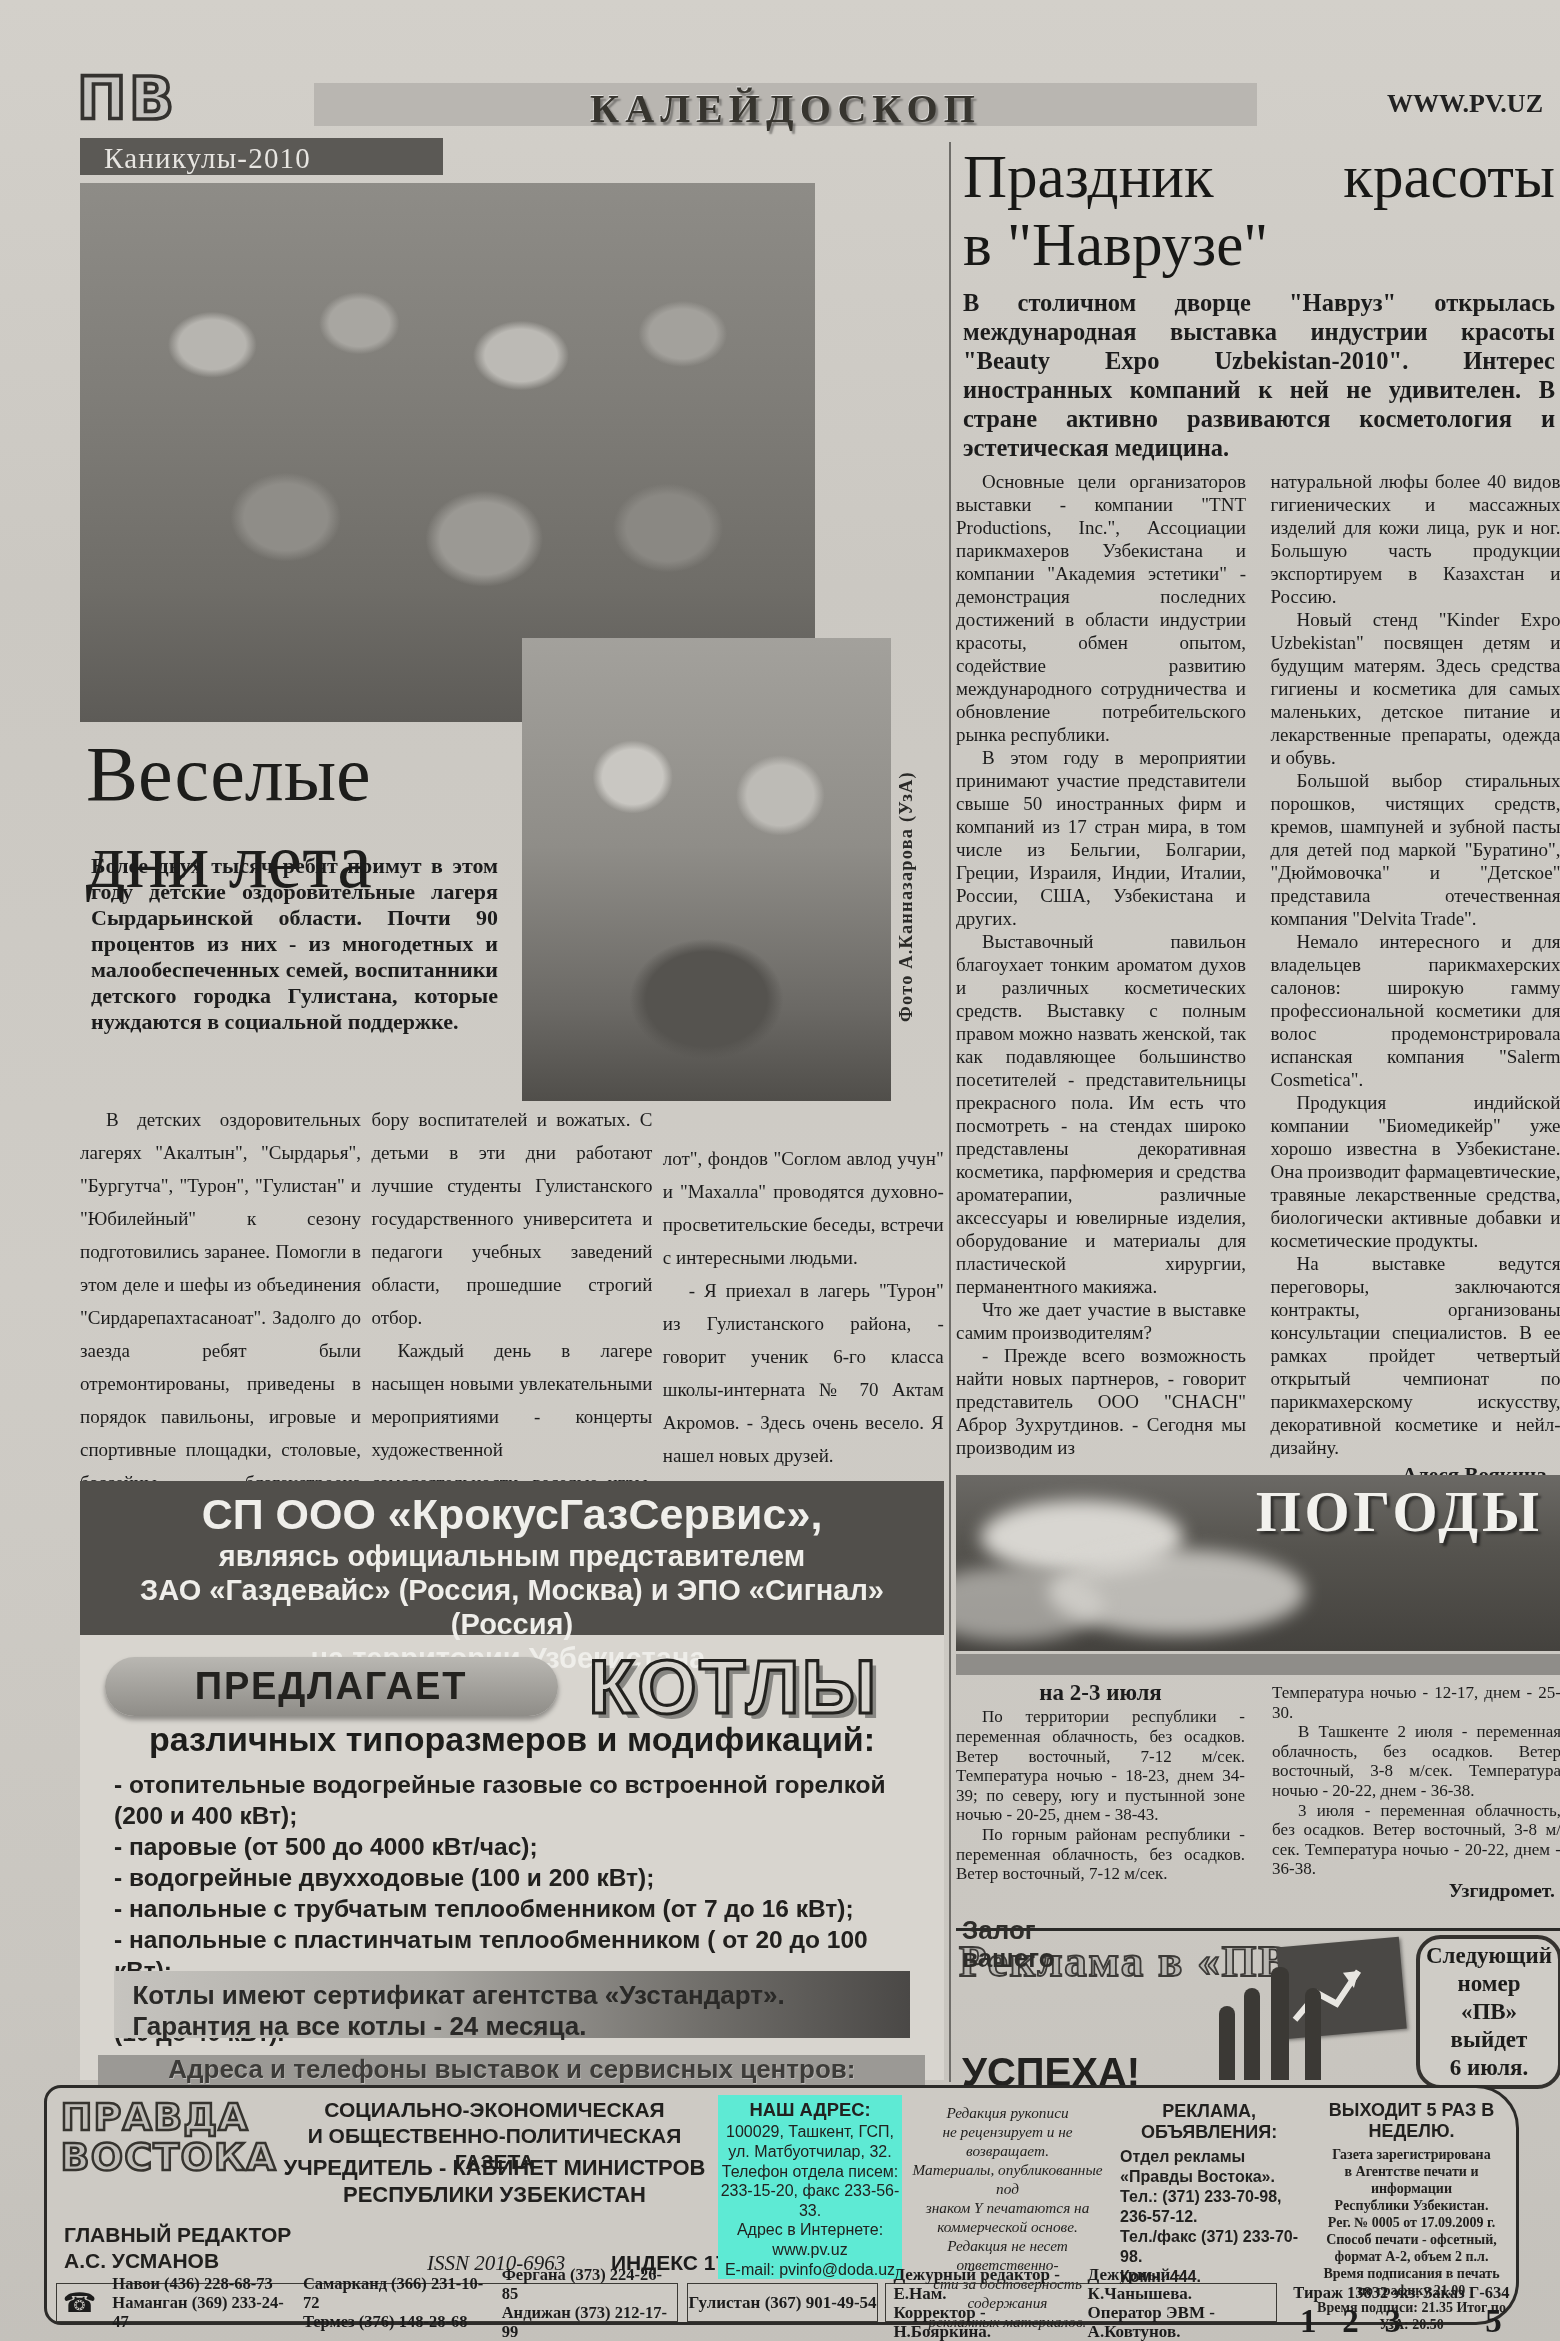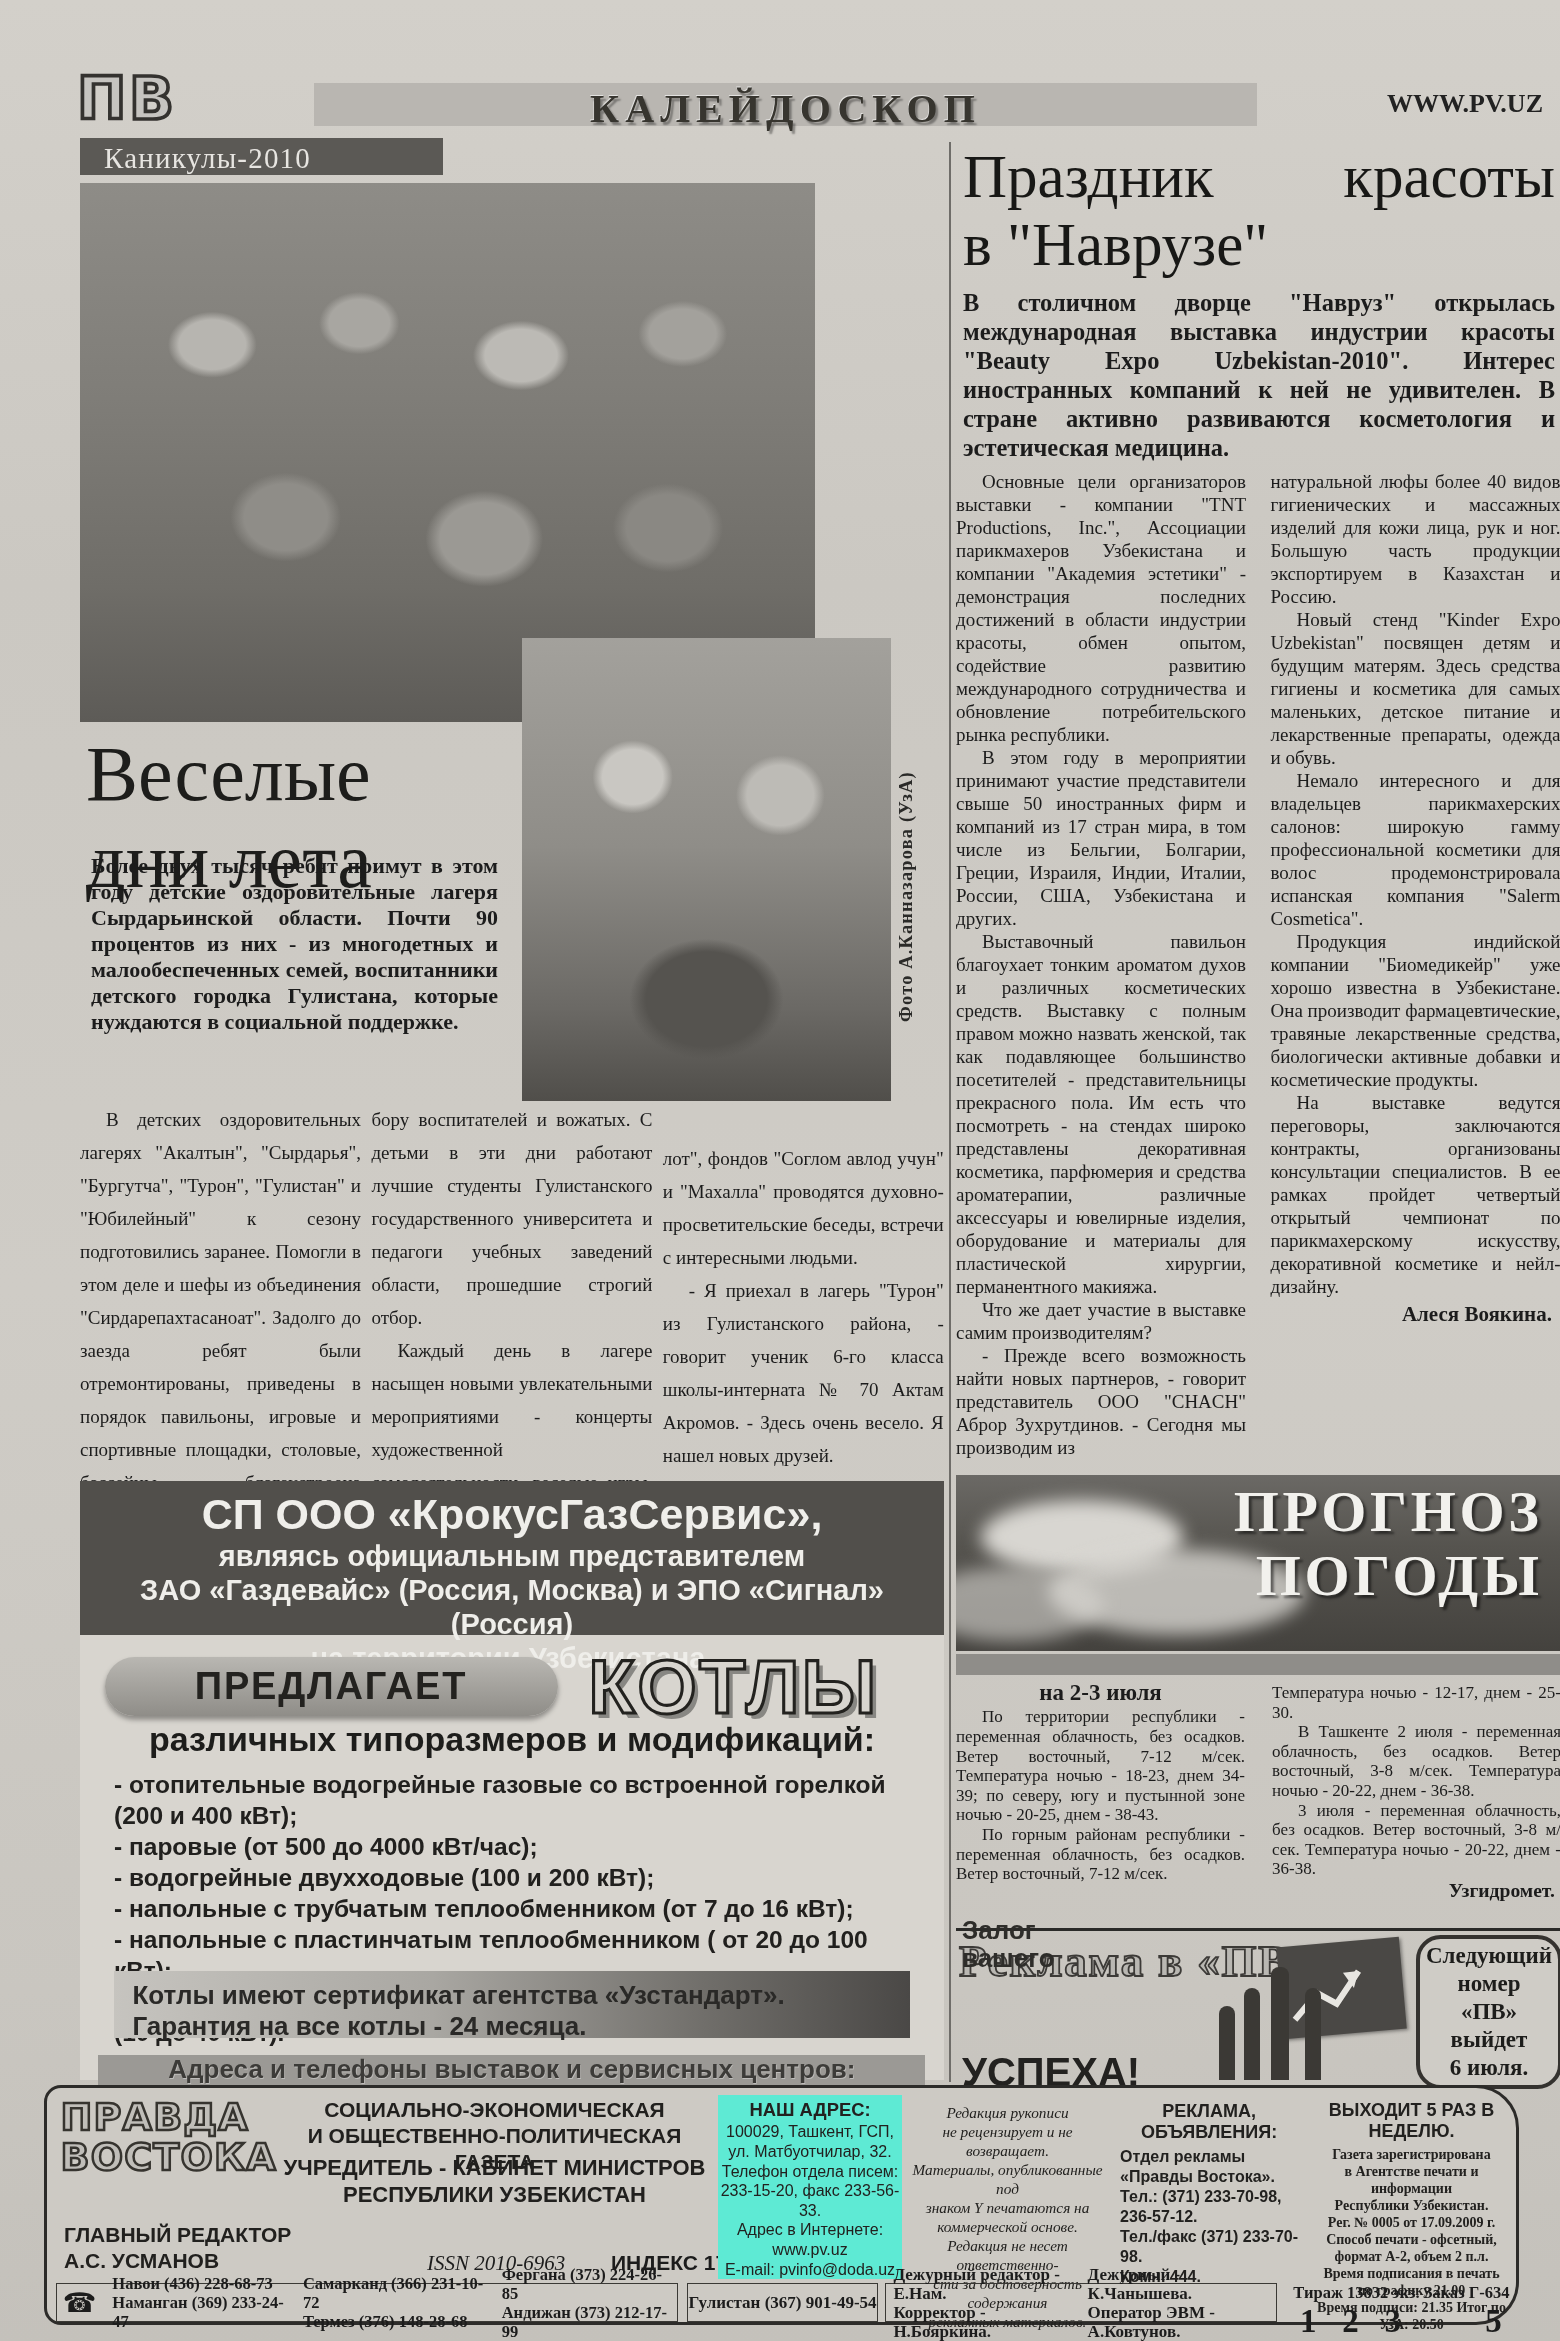--- a/index.html
+++ b/index.html
@@ -208,20 +208,21 @@
     <div class="r-col just">
       <p>Основные цели организаторов выставки - компании "TNT Productions, Inc.", Ассоциации парикмахеров Узбекистана и компании "Академия эстетики" - демонстрация последних достижений в области индустрии красоты, обмен опытом, содействие развитию международного сотрудничества и обновление потребительского рынка республики.</p>
       <p>В этом году в мероприятии принимают участие представители свыше 50 иностранных фирм и компаний из 17 стран мира, в том числе из Бельгии, Болгарии, Греции, Израиля, Индии, Италии, России, США, Узбекистана и других.</p>
       <p>Выставочный павильон благоухает тонким ароматом духов и различных косметических средств. Выставку с полным правом можно назвать женской, так как подавляющее большинство посетителей - представительницы прекрасного пола. Им есть что посмотреть - на стендах широко представлены декоративная косметика, парфюмерия и средства ароматерапии, различные аксессуары и ювелирные изделия, оборудование и материалы для пластической хирургии, перманентного макияжа.</p>
       <p>Что же дает участие в выставке самим производителям?</p>
       <p>- Прежде всего возможность найти новых партнеров, - говорит представитель ООО "CHACH" Аброр Зухрутдинов. - Сегодня мы производим из</p>
     </div>
     <div class="r-col just">
       <p class="cont">натуральной люфы более 40 видов гигиенических и массажных изделий для кожи лица, рук и ног. Большую часть продукции экспортируем в Казахстан и Россию.</p>
       <p>Новый стенд "Kinder Expo Uzbekistan" посвящен детям и будущим матерям. Здесь средства гигиены и косметика для самых маленьких, детское питание и лекарственные препараты, одежда и обувь.</p>
+      <p>Большой выбор стиральных порошков, чистящих средств, кремов, шампуней и зубной пасты для детей под маркой "Буратино", "Дюймовочка" и "Детское" представила отечественная компания "Delvita Trade".</p>
       <p>Немало интересного и для владельцев парикмахерских салонов: широкую гамму профессиональной косметики для волос продемонстрировала испанская компания "Salerm Cosmetica".</p>
       <p>Продукция индийской компании "Биомедикейр" уже хорошо известна в Узбекистане. Она производит фармацевтические, травяные лекарственные средства, биологически активные добавки и косметические продукты.</p>
       <p>На выставке ведутся переговоры, заключаются контракты, организованы консультации специалистов. В ее рамках пройдет четвертый открытый чемпионат по парикмахерскому искусству, декоративной косметике и нейл-дизайну.</p>
       <div class="r-byline">Алеся Воякина.</div>
     </div>
   </div>
 
   <div class="abs ad-box">
     <div class="ad-head">
       <div class="ad-head-l1">СП ООО «КрокусГазСервис»,</div>
@@ -246,21 +247,20 @@
 1. Телефоны: 306-40-39, 233-44-73.
 2. Ташкент, улица Бабура, 59-А (ориентир - здание Ташгаза).
 Телефоны: 128-77-34, 302-58-59.</div>
   </div>
 
   <div class="abs weather-img">
     <div class="cloud c1"></div>
     <div class="cloud c2"></div>
     <div class="cloud c3"></div>
     <div class="weather-title">
-      <div>ПРОГНОЗ</div>
       <div>ПОГОДЫ</div>
     </div>
   </div>
   <div class="abs weather-strip"></div>
   <div class="abs w-cols">
     <div class="w-col just">
       <div class="w-date">на 2-3 июля</div>
       <p>По территории республики - переменная облачность, без осадков. Ветер восточный, 7-12 м/сек. Температура ночью - 18-23, днем 34-39; по северу, югу и пустынной зоне ночью - 20-25, днем - 38-43.</p>
       <p>По горным районам республики - переменная облачность, без осадков. Ветер восточный, 7-12 м/сек.</p>
     </div>

